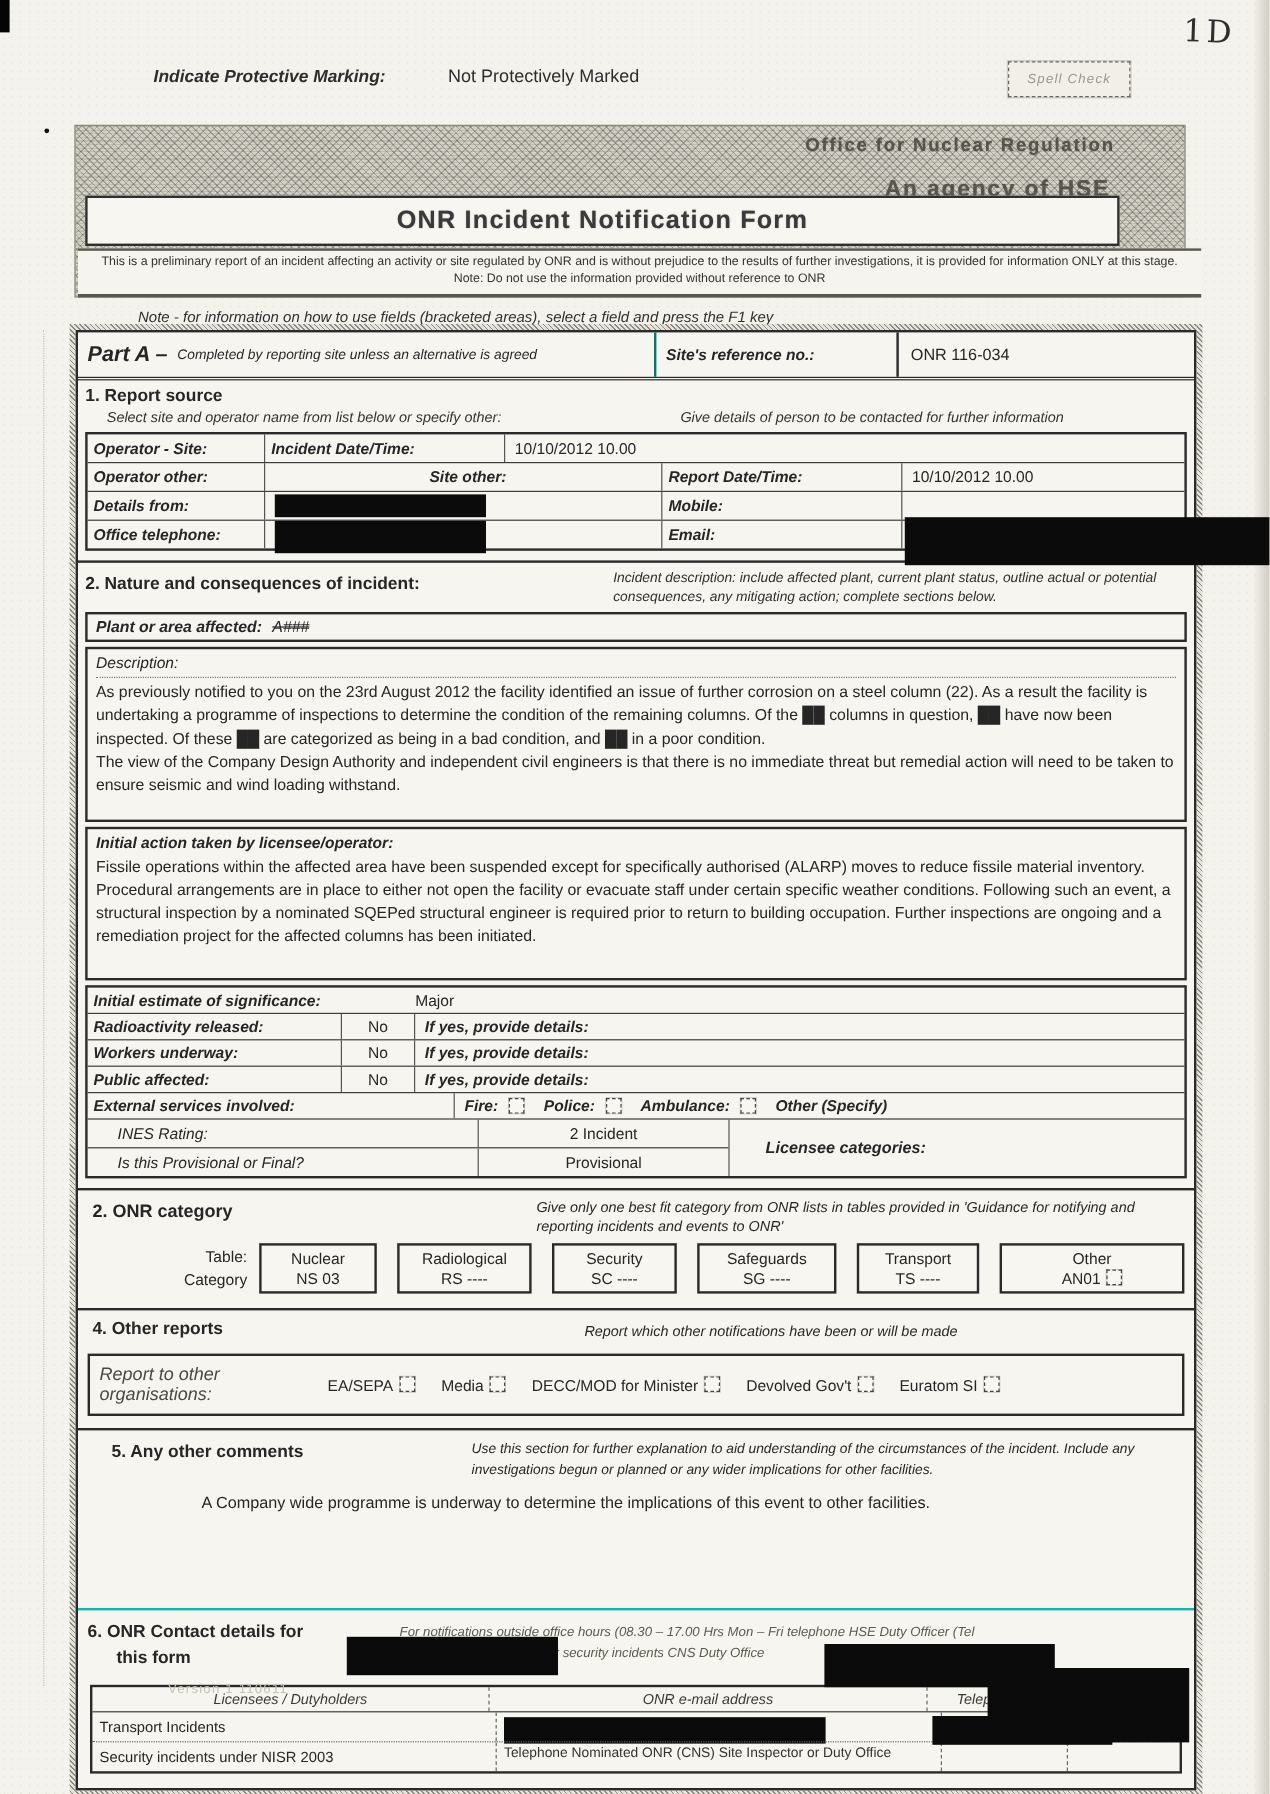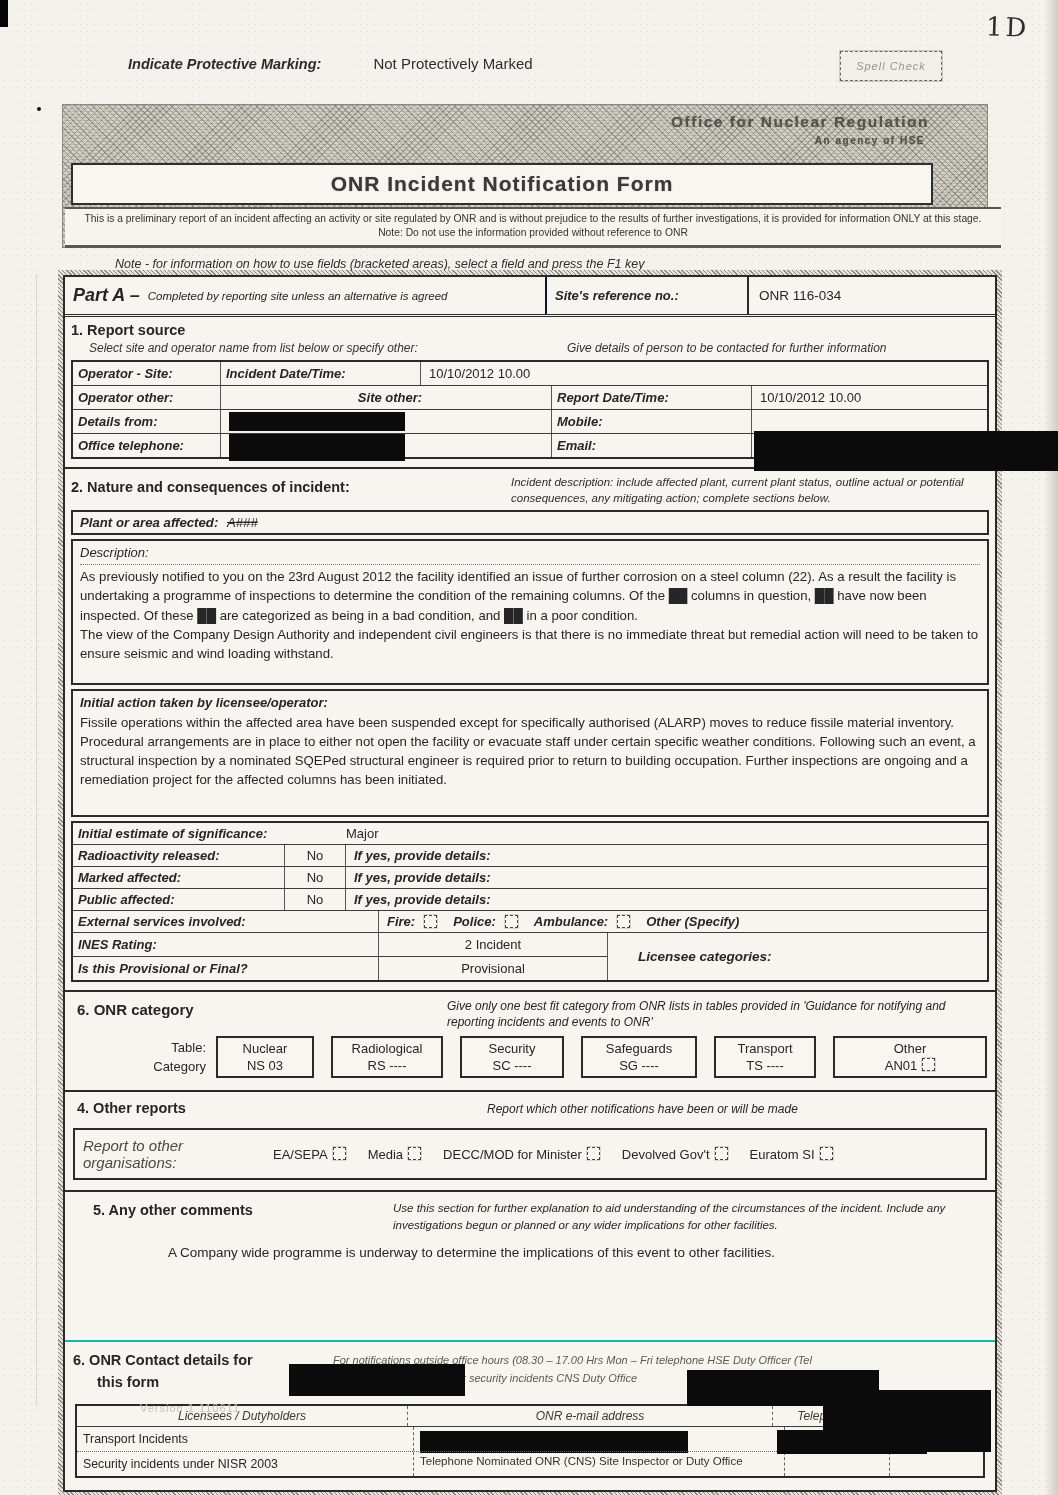--- a/index.html
+++ b/index.html
@@ -30,36 +30,36 @@
   .banner{position:absolute;left:62px;top:104px;width:924px;height:142px;
     background-color:#d3d0c5;
     background-image:
       repeating-linear-gradient(45deg,rgba(55,55,50,.30) 0 1px,transparent 1px 4px),
       repeating-linear-gradient(-45deg,rgba(55,55,50,.26) 0 1px,transparent 1px 5px),
       repeating-linear-gradient(0deg,rgba(95,95,88,.18) 0 1px,transparent 1px 3px);
     border:1px solid #8a887d;}
   .org{position:absolute;right:58px;top:8px;text-align:right;color:#45443d;
     font-weight:bold;letter-spacing:1.5px;text-shadow:0 0 1px rgba(70,70,60,.7);opacity:.85;}
   .org .l1{font-size:15.5px;}
-  .org .l2{font-size:10px;margin-top:4px;padding-right:4px;}
+  .org .l2{font-size:19px;margin-top:16px;padding-right:4px;}
   .title-box{position:absolute;left:8px;top:58px;width:858px;background:#f7f6f0;
     border:2px solid #2f2f2f;text-align:center;font-size:21px;font-weight:bold;
     color:#3a3a3c;letter-spacing:1px;padding:7px 0;text-shadow:0 0 1px rgba(60,60,60,.55);}
   .disclaimer{position:absolute;left:2px;top:102px;width:912px;background:#f5f4ee;
     border-top:2px solid #5a594f;border-bottom:3px solid #5a594f;
     font-size:10.3px;color:#34332e;text-align:center;line-height:1.4;padding:3px 12px 4px;}
   .f1-note{position:absolute;left:115px;top:257px;font-style:italic;font-size:12.5px;color:#2f2f2f;}
   
   .form-wrap{position:absolute;left:58px;top:270px;width:934px;
     border:5px solid transparent;
     border-image:repeating-linear-gradient(45deg,rgba(105,103,93,.75) 0 1px,rgba(228,226,216,.9) 1px 3px) 5;}
   .form{border:2px solid #2a2a2a;background:#f6f5ef;}
   
   .parta{display:flex;height:37px;border-bottom:3px double #2a2a2a;align-items:center;}
-  .parta .c1{width:472px;padding-left:8px;border-right:2px solid #0f172a;height:100%;display:flex;align-items:center;}
+  .parta .c1{width:472px;padding-left:8px;border-right:2px solid #0f766e;height:100%;display:flex;align-items:center;}
   .parta .c2{width:192px;padding-left:8px;border-right:2px solid #2a2a2a;height:100%;display:flex;align-items:center;}
   .parta .c3{flex:1;padding-left:10px;font-size:13.5px;}
   .parta-title{font-size:18px;font-weight:bold;font-style:italic;margin-right:8px;}
   .parta-sub{font-style:italic;font-size:11.5px;}
   .refl{font-weight:bold;font-style:italic;font-size:13px;}
   
   .sec1{padding:5px 6px 8px;}
   .sec-h{font-weight:bold;font-size:14.5px;color:#262626;}
   .hints{display:flex;margin-top:3px;}
   .hints .hl{margin-left:18px;width:470px;}
@@ -87,21 +87,21 @@
   .yn .gl{width:206px;padding-left:5px;font-weight:bold;font-style:italic;}
   .yn .gv{width:60px;text-align:center;border-left:1px solid #555;border-right:1px solid #555;height:100%;line-height:21px;}
   .yn .gy{flex:1;padding-left:8px;font-weight:bold;font-style:italic;}
   .ext{height:24px;}
   .ext .gl{width:300px;padding-left:5px;font-weight:bold;font-style:italic;}
   .ext .gi{flex:1;padding-left:8px;font-weight:bold;font-style:italic;border-left:1px solid #555;height:100%;display:flex;align-items:center;gap:4px;}
   .two{display:flex;}
   .two .lc{width:534px;}
   .two .lc .sr{display:flex;height:23px;align-items:center;}
   .two .lc .sr + .sr{border-top:1px solid #3c3c3c;}
-  .two .lc .sl{width:300px;padding-left:5px;font-weight:bold;font-style:italic;font-size:13px;}
+  .two .lc .sl{width:300px;padding-left:5px;font-weight:normal;font-style:italic;font-size:13px;margin-left:20px;}
   .two .lc .sv{flex:1;text-align:center;border-left:1px solid #555;font-size:13px;height:100%;line-height:23px;}
   .two .rc{flex:1;border-left:1px solid #555;display:flex;align-items:center;padding-left:30px;
     font-weight:bold;font-style:italic;font-size:13.5px;}
   
   .sec3{border-top:2px solid #2a2a2a;padding:6px 8px 2px;}
   .sec3h{display:flex;}
   .sec3h .left{width:370px;padding-top:3px;padding-left:4px;}
   .sec3h .right{flex:1;font-style:italic;font-size:12px;line-height:1.35;}
   .catrow{display:flex;align-items:center;margin:6px 0 10px 60px;}
   .catlbl{width:108px;text-align:right;padding-right:10px;font-size:13px;line-height:1.5;}
@@ -252,21 +252,21 @@
       <div class="gr sig">
         <div class="gl">Initial estimate of significance:</div>
         <div>Major</div>
       </div>
       <div class="gr yn">
         <div class="gl">Radioactivity released:</div>
         <div class="gv">No</div>
         <div class="gy">If yes, provide details:</div>
       </div>
       <div class="gr yn">
-        <div class="gl">Marked affected:</div>
+        <div class="gl">Workers underway:</div>
         <div class="gv">No</div>
         <div class="gy">If yes, provide details:</div>
       </div>
       <div class="gr yn">
         <div class="gl">Public affected:</div>
         <div class="gv">No</div>
         <div class="gy">If yes, provide details:</div>
       </div>
       <div class="gr ext">
         <div class="gl">External services involved:</div>
@@ -290,21 +290,21 @@
             <div class="sl">Is this Provisional or Final?</div>
             <div class="sv">Provisional</div>
           </div>
         </div>
         <div class="rc">Licensee categories:</div>
       </div>
     </div>
 
     <div class="sec3">
       <div class="sec3h">
-        <div class="left sec-h" style="font-size:15px;">6. ONR category</div>
+        <div class="left sec-h" style="font-size:15px;">2. ONR category</div>
         <div class="right">Give only one best fit category from ONR lists in tables provided in 'Guidance for notifying and reporting incidents and events to ONR'</div>
       </div>
       <div class="catrow">
         <div class="catlbl">
           <div>Table:</div>
           <div>Category</div>
         </div>
         <div class="catbox" style="min-width:82px;">
           <span class="nm">Nuclear</span>
           <span class="cd">NS  03</span>

